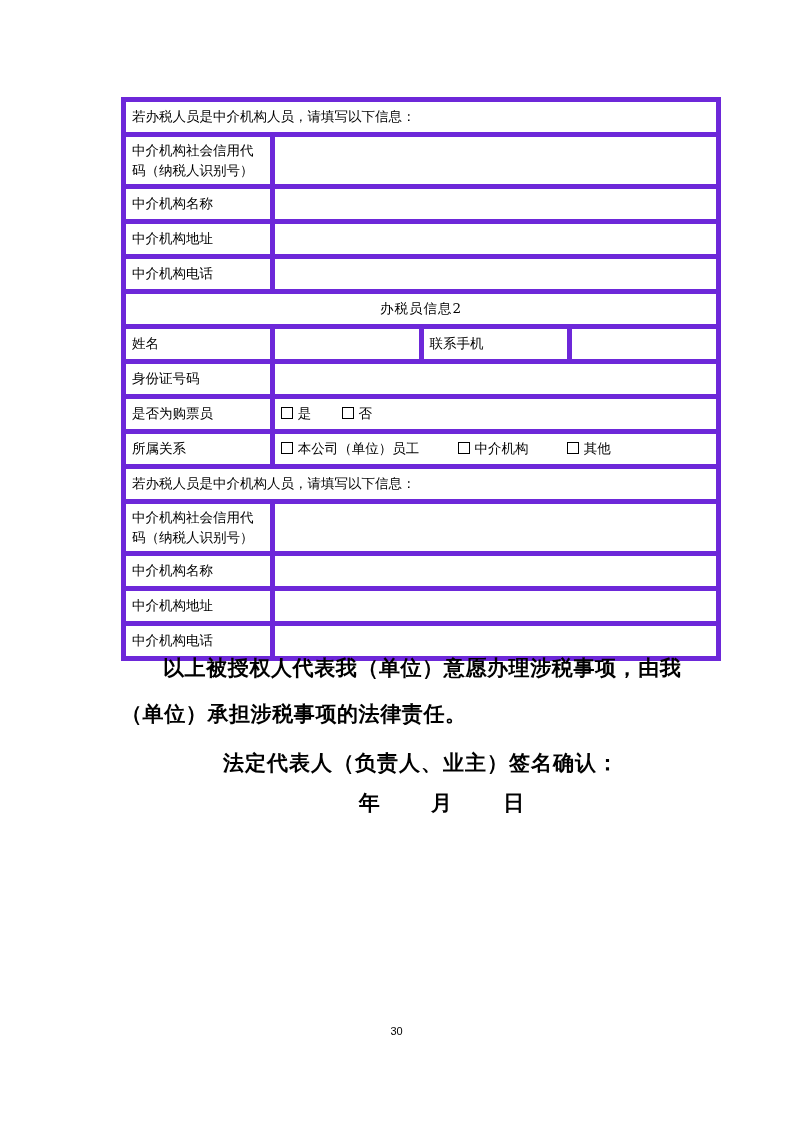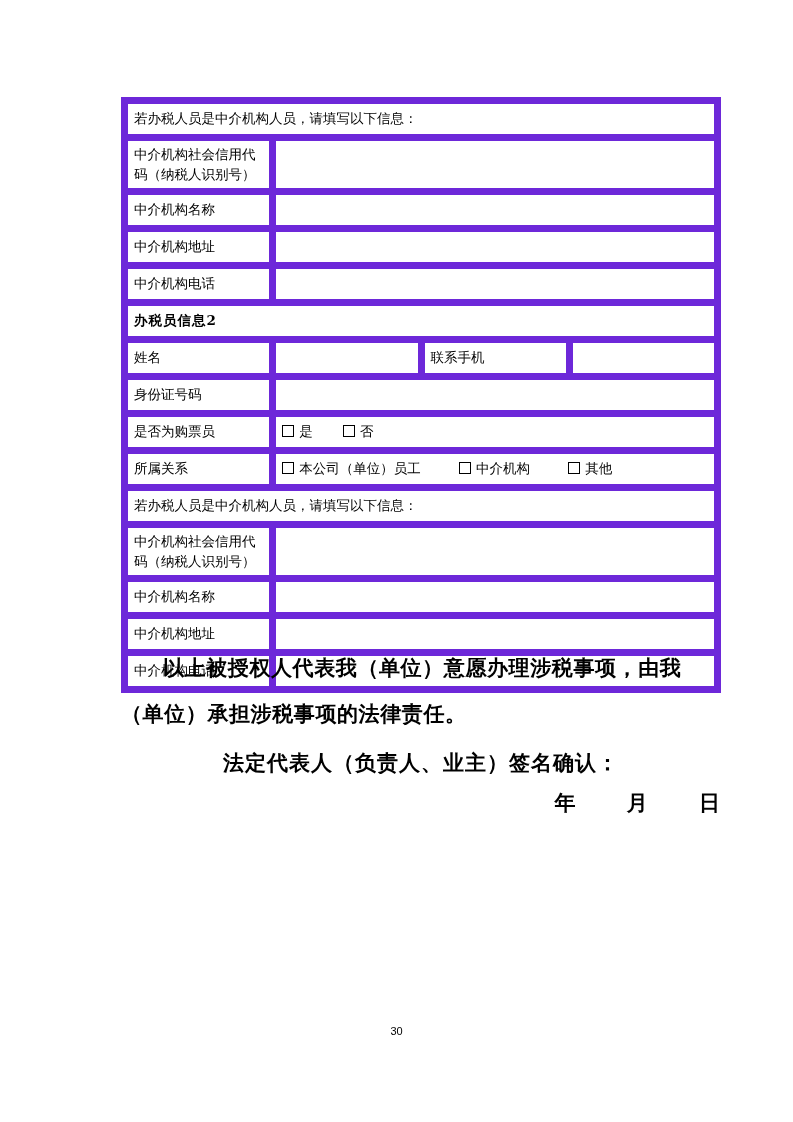--- a/index.html
+++ b/index.html
@@ -18,33 +18,34 @@
   }
   .doc-table {
     position: absolute;
     left: 121px;
     top: 97px;
     width: 600px;
     border-collapse: collapse;
     table-layout: fixed;
   }
   .doc-table td {
-    border: 7px solid #6d28d9;
+    border: 5px solid #6d28d9;
     padding: 4px 6px;
     font-size: 13.5px;
     line-height: 1.45;
     vertical-align: middle;
     height: 22px;
   }
   .label-cell {
     width: 160px;
   }
   .section-title {
+    text-align: center;
     font-size: 17px;
-    font-weight: bold;
+    font-weight: normal;
     letter-spacing: 1px;
     padding: 8px 6px;
   }
   .full-row {
     font-size: 13.5px;
   }
   .tall {
     height: 40px;
   }
   .blank {
@@ -89,21 +90,21 @@
     top: 740px;
     width: 600px;
     text-align: center;
     font-weight: bold;
     letter-spacing: 1px;
   }
   .p3 {
     left: 121px;
     top: 780px;
     width: 600px;
-    text-align: right;
+    text-align: center;
     padding-right: 55px;
     font-weight: bold;
     letter-spacing: 1px;
   }
   .p3 span {
     display: inline-block;
     margin-left: 42px;
   }
   .page-number {
     position: absolute;

